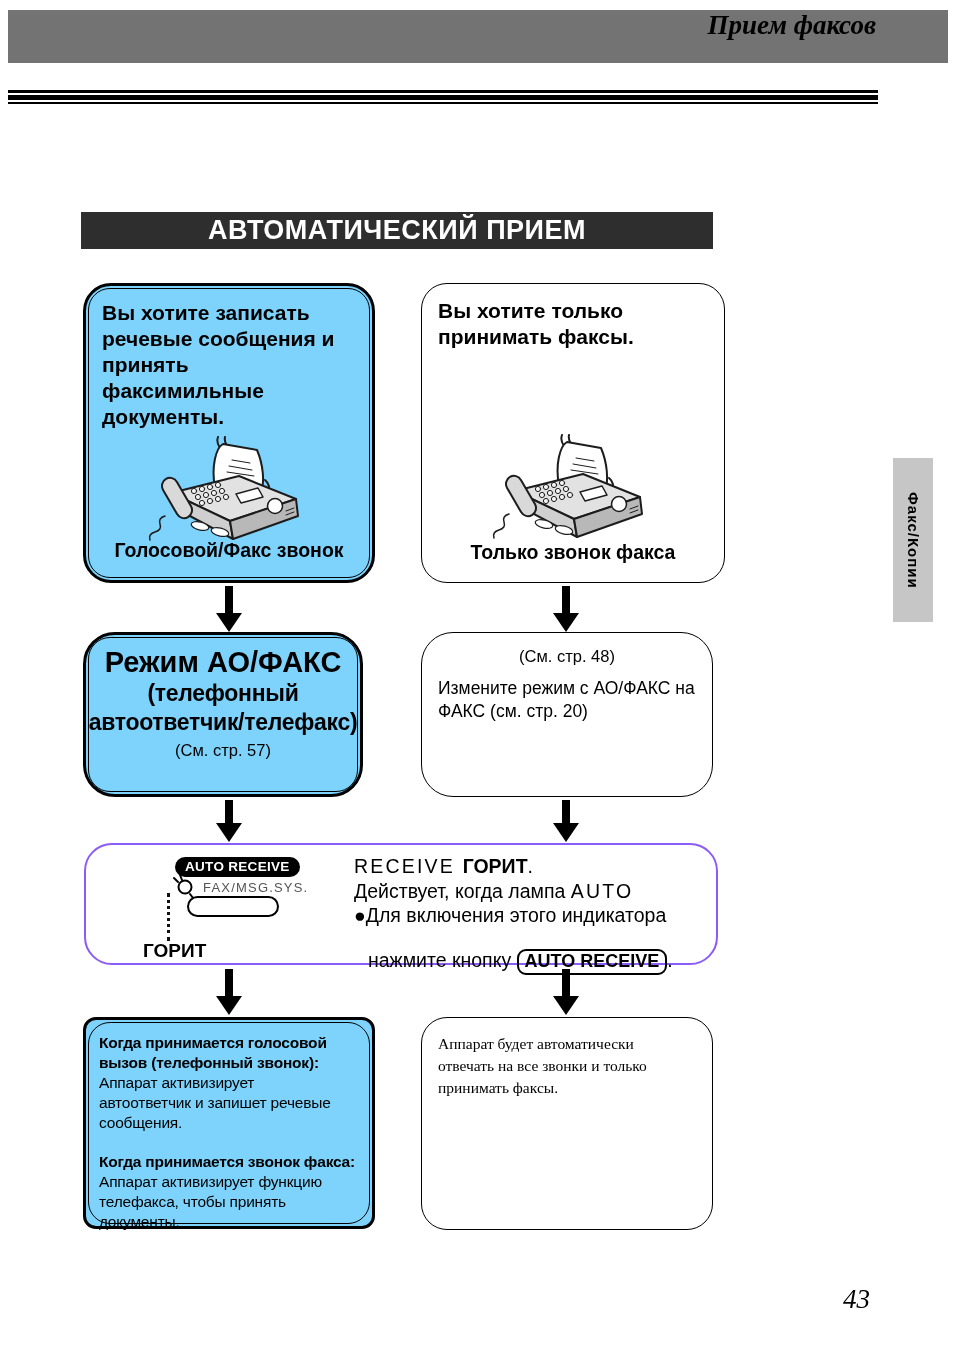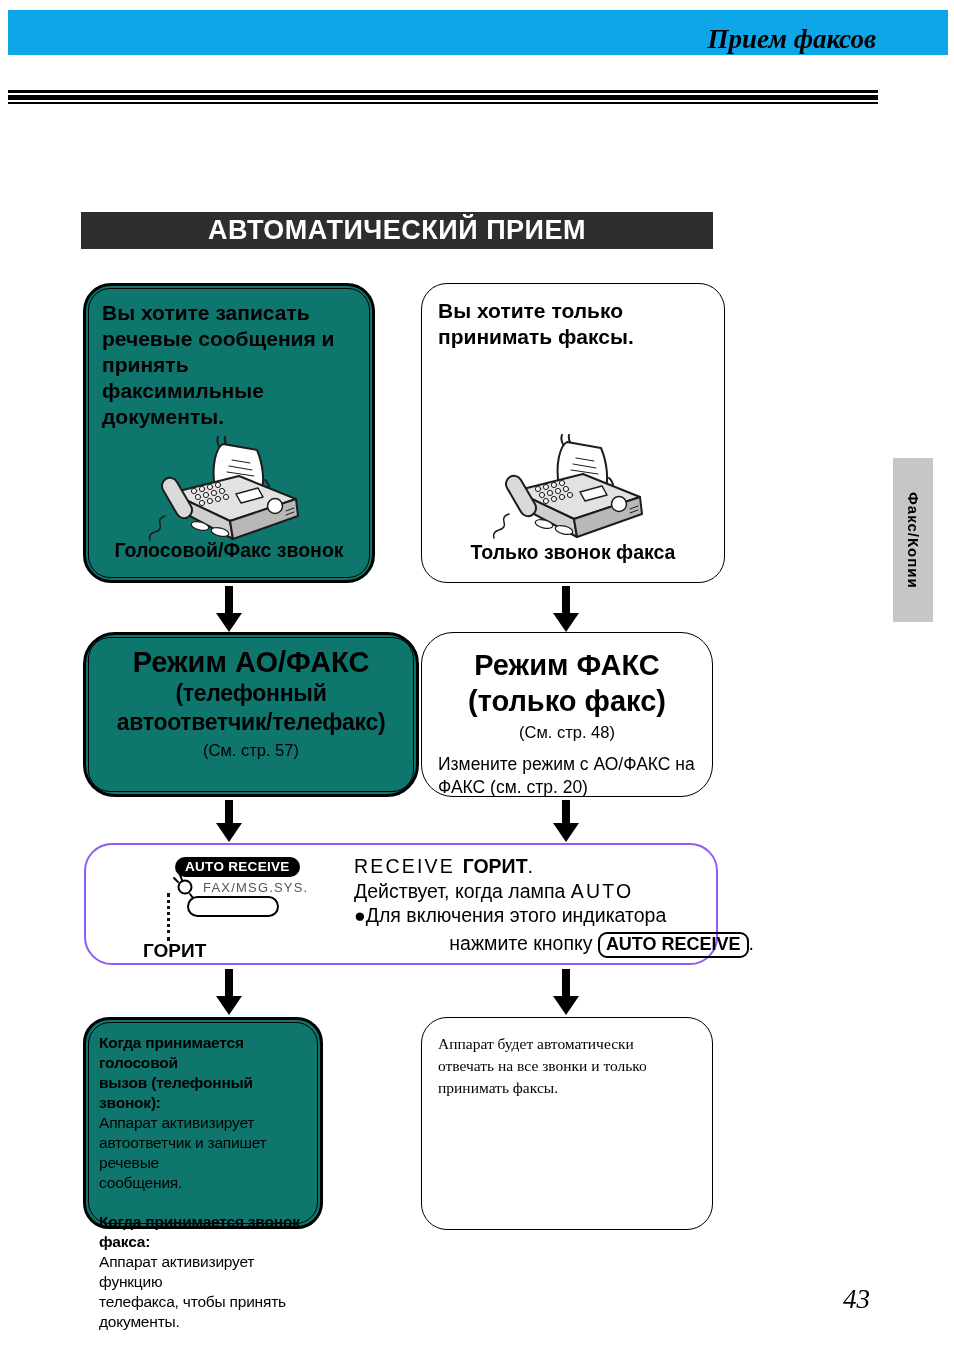--- a/index.html
+++ b/index.html
@@ -1,39 +1,39 @@
 <!DOCTYPE html>
 <html><head>
 <meta charset="utf-8">
 <style>
   html,body{margin:0;padding:0;background:#fff;}
   .page{position:relative;width:954px;height:1351px;background:#fff;overflow:hidden;
         font-family:"Liberation Sans",sans-serif;color:#000;}
 
   
-  .header-bar{position:absolute;left:8px;top:10px;width:940px;height:45px;background:#0ea5e9;
-              display:flex;align-items:flex-end;justify-content:flex-end;padding-right:72px;box-sizing:border-box;}
+  .header-bar{position:absolute;left:8px;top:10px;width:940px;height:53px;background:#737373;
+              display:flex;align-items:flex-start;justify-content:flex-end;padding-right:72px;box-sizing:border-box;}
   .header-bar span{font-family:"Liberation Serif",serif;font-weight:bold;font-style:italic;font-size:27px;}
   .triple-rule{position:absolute;left:8px;top:90px;width:870px;}
   .triple-rule .l1{height:2.5px;background:#000;}
   .triple-rule .g{height:2px;}
   .triple-rule .l2{height:5px;background:#000;}
   .triple-rule .l3{height:2px;background:#000;}
 
   
   .title-bar{position:absolute;left:81px;top:212px;width:632px;height:37px;background:#2e2e2e;color:#fff;
              display:flex;align-items:center;justify-content:center;font-size:27px;font-weight:bold;letter-spacing:.5px;}
 
   
   .side-tab{position:absolute;left:893px;top:458px;width:40px;height:164px;background:#c6c6c6;
             display:flex;align-items:center;justify-content:center;}
   .side-tab span{writing-mode:vertical-rl;font-weight:bold;font-size:15px;letter-spacing:1px;}
 
   
-  .dbox{position:absolute;border:3px solid #000;border-radius:28px;background:#0f766e;box-sizing:border-box;}
+  .dbox{position:absolute;border:3px solid #000;border-radius:28px;background:#7dd3fc;box-sizing:border-box;}
   .dbox::before{content:"";position:absolute;inset:2px;border:1.5px solid #000;border-radius:22px;pointer-events:none;}
   .sbox{position:absolute;border:1.6px solid #000;border-radius:26px;background:#fff;box-sizing:border-box;}
 
   .want-text{padding:14px 12px 0 16px;font-weight:bold;font-size:21px;line-height:26px;white-space:pre-line;}
   .fax-wrap{position:absolute;top:150px;left:0;width:100%;display:flex;justify-content:center;}
   .box-caption{position:absolute;bottom:18px;left:0;width:100%;text-align:center;font-weight:bold;font-size:19.5px;}
 
   .mode-inner{padding-top:10px;text-align:center;}
   .mode-title{font-size:29px;font-weight:bold;line-height:34px;white-space:pre-line;}
   .mode-title.two{line-height:36px;padding-top:4px;}
@@ -53,21 +53,21 @@
   .ar-pill{position:absolute;left:89px;top:12px;background:#000;color:#fff;font-weight:bold;font-size:13.5px;
            padding:2px 10px 3px;border-radius:11px;letter-spacing:.3px;}
   .led-svg{position:absolute;left:86px;top:29px;}
   .fax-msg{position:absolute;left:117px;top:35px;font-size:13px;letter-spacing:1.2px;color:#555;}
   .oval-btn{position:absolute;left:101px;top:51px;width:92px;height:21px;border:2.5px solid #000;border-radius:12px;box-sizing:border-box;}
   .dot-line{position:absolute;left:81px;top:48px;height:48px;width:0;border-left:3px dotted #111;}
   .led-status{position:absolute;left:57px;top:95px;font-weight:bold;font-size:19px;}
   .ind-text{position:absolute;left:268px;top:9px;width:400px;font-size:19.5px;line-height:24.5px;}
   .panel{letter-spacing:2.2px;font-weight:400;}
   .bld{font-weight:bold;}
-  .ind-line4{padding-left:14px;margin-top:3px;text-align:right;}
+  .ind-line4{padding-left:14px;margin-top:20px;}
   .keycap{display:inline-block;border:2px solid #000;border-radius:9px;padding:0 6px 1px;font-weight:bold;font-size:18px;line-height:21px;}
 
   
   .result-inner{padding:13px 10px 0 13px;font-size:15.5px;line-height:20px;letter-spacing:-.2px;text-align:left;}
   .result-inner .lbl{font-weight:bold;white-space:pre-line;}
   .result-inner .txt{white-space:pre-line;}
   .pgap{height:19px;}
   .result-right-text{padding:15px 12px 0 16px;font-size:15.5px;line-height:22px;white-space:pre-line;text-align:left;}
 
   .page-number{position:absolute;left:843px;top:1284px;font-family:"Liberation Serif",serif;font-style:italic;font-size:27px;}
@@ -185,33 +185,31 @@
 
   <div class="arrow" style="left:216px;top:586px;">
       <div class="shaft" style="height:27px;"></div>
       <div class="head"></div>
     </div>
   <div class="arrow" style="left:553px;top:586px;">
       <div class="shaft" style="height:27px;"></div>
       <div class="head"></div>
     </div>
 
-  <div class="dbox" style="left:83px;top:632px;width:336px;height:165px;border-radius:32px;">
+  <div class="dbox" style="left:83px;top:632px;width:280px;height:165px;border-radius:32px;">
     <div class="mode-inner">
       <div class="mode-title">Режим АО/ФАКС</div>
       <div class="mode-sub">(телефонный
 автоответчик/телефакс)</div>
       <div class="mode-ref">(См. стр. 57)</div>
     </div>
   </div>
 
   <div class="sbox" style="left:421px;top:632px;width:292px;height:165px;border-radius:32px;">
     <div class="mode-inner">
-      <div class="mode-title two">Режим ФАКС
-(только факс)</div>
       <div class="mode-ref gap">(См. стр. 48)</div>
       <div class="mode-note-plain">Измените режим с АО/ФАКС на
 ФАКС (см. стр. 20)</div>
     </div>
   </div>
 
   <div class="arrow" style="left:216px;top:800px;">
       <div class="shaft" style="height:23px;"></div>
       <div class="head"></div>
     </div>
@@ -245,21 +243,21 @@
 
   <div class="arrow" style="left:216px;top:969px;">
       <div class="shaft" style="height:27px;"></div>
       <div class="head"></div>
     </div>
   <div class="arrow" style="left:553px;top:969px;">
       <div class="shaft" style="height:27px;"></div>
       <div class="head"></div>
     </div>
 
-  <div class="dbox" style="left:83px;top:1017px;width:240px;height:212px;border-radius:26px;">
+  <div class="dbox" style="left:83px;top:1017px;width:292px;height:212px;border-radius:13px;">
     <div class="result-inner">
       <div class="lbl">Когда принимается голосовой
 вызов (телефонный звонок):</div>
       <div class="txt">Аппарат активизирует
 автоответчик и запишет речевые
 сообщения.</div>
       <div class="pgap"></div>
       <div class="lbl">Когда принимается звонок факса:</div>
       <div class="txt">Аппарат активизирует функцию
 телефакса, чтобы принять

